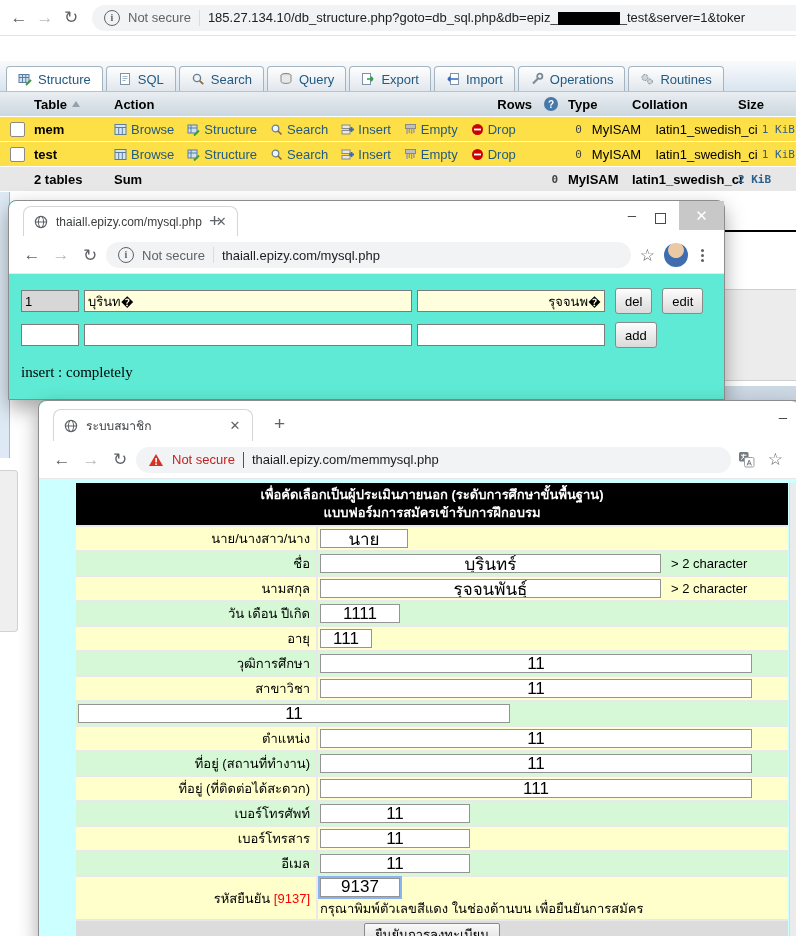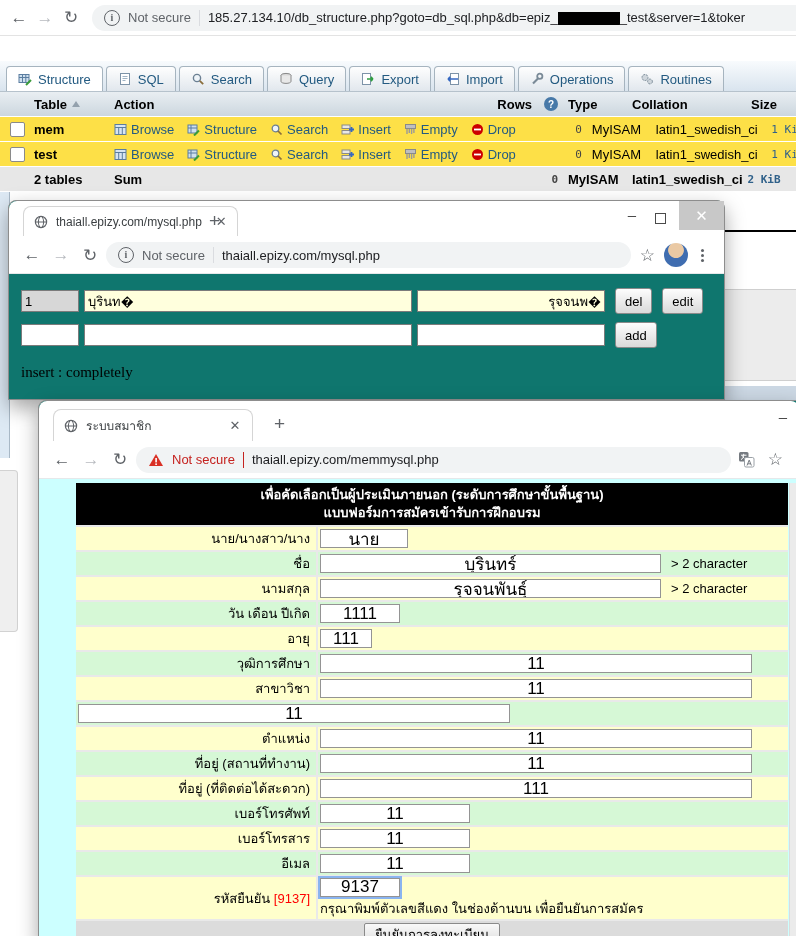--- a/index.html
+++ b/index.html
@@ -36,40 +36,40 @@
   .g-row.hdr{background:linear-gradient(#e9eef2,#ccd7df);font-weight:bold;}
   .g-row.sum{font-weight:bold;background:#e7e7e7;}
   .c-check{width:34px;display:flex;justify-content:center;flex:none;}
   .c-table{width:80px;font-weight:bold;display:flex;align-items:center;gap:5px;flex:none;}
   .c-action{flex:1;display:flex;align-items:center;gap:13px;}
   .c-rows{width:66px;flex:none;display:flex;align-items:center;justify-content:flex-end;gap:12px;
     font-family:"DejaVu Sans Mono",monospace;font-size:11px;color:#444;}
   .hdr .c-rows{font-family:"Liberation Sans",sans-serif;font-size:13px;color:#000;}
   .c-type{width:64px;padding-left:10px;flex:none;}
   .c-coll{width:106px;flex:none;}
-  .c-size{width:52px;flex:none;text-align:center;padding-right:6px;color:#30618a;
+  .c-size{width:52px;flex:none;text-align:left;padding-right:6px;color:#30618a;
     font-family:"DejaVu Sans Mono",monospace;font-size:11px;}
   .al{display:inline-flex;align-items:center;gap:4px;color:#235a81;}
   .cb{width:13px;height:13px;background:#fff;border:1px solid #8a8a8a;border-radius:2px;}
   .tri-up{width:0;height:0;border-left:4px solid transparent;border-right:4px solid transparent;
     border-bottom:6px solid #93a1ad;}
   .help{width:14px;height:14px;border-radius:50%;background:#4779a8;color:#fff;font-size:10px;
     font-weight:bold;display:flex;align-items:center;justify-content:center;}
 
   
   .frag-line{position:absolute;left:690px;top:230px;width:106px;height:2px;background:#000;}
   .frag-panel{position:absolute;left:724px;top:289px;width:72px;height:90px;background:#ececec;
     border-top:1px solid #cfcfcf;border-bottom:1px solid #cfcfcf;}
   .frag-blue{position:absolute;left:724px;top:386px;width:72px;height:18px;background:#ccd8e4;}
   .frag-left{position:absolute;left:0;top:192px;width:9px;height:266px;background:#dde9f4;border-right:1px solid #a8b8c6;}
   .frag-left2{position:absolute;left:0;top:470px;width:17px;height:160px;background:#efefef;
     border:1px solid #d2d2d2;border-left:none;border-radius:0 4px 4px 0;}
 
   
-  .window{position:absolute;background:#0f766e;border:1px solid #8d8d8d;box-shadow:0 8px 20px rgba(0,0,0,.35);}
+  .window{position:absolute;background:#5eead4;border:1px solid #8d8d8d;box-shadow:0 8px 20px rgba(0,0,0,.35);}
   .win1{left:8px;top:200px;width:715px;height:198px;border-radius:8px 8px 0 0;}
   .win2{left:38px;top:400px;width:760px;height:540px;border-radius:8px 0 0 0;}
   .titlebar{position:relative;height:36px;background:#fff;border-radius:8px 8px 0 0;}
   .win2 .titlebar{height:40px;}
   .btab{position:absolute;left:14px;top:5px;height:30px;display:flex;align-items:center;gap:8px;
     padding:0 10px;border:1px solid #d5d5d5;border-bottom:none;border-radius:8px 8px 0 0;
     background:#fff;font-size:12px;color:#3c4043;box-sizing:border-box;}
   .win2 .btab{top:8px;height:32px;min-width:200px;}
   .tab-title{max-width:150px;overflow:hidden;white-space:nowrap;}
   .tab-close{color:#5f6368;font-size:13px;margin-left:6px;}

